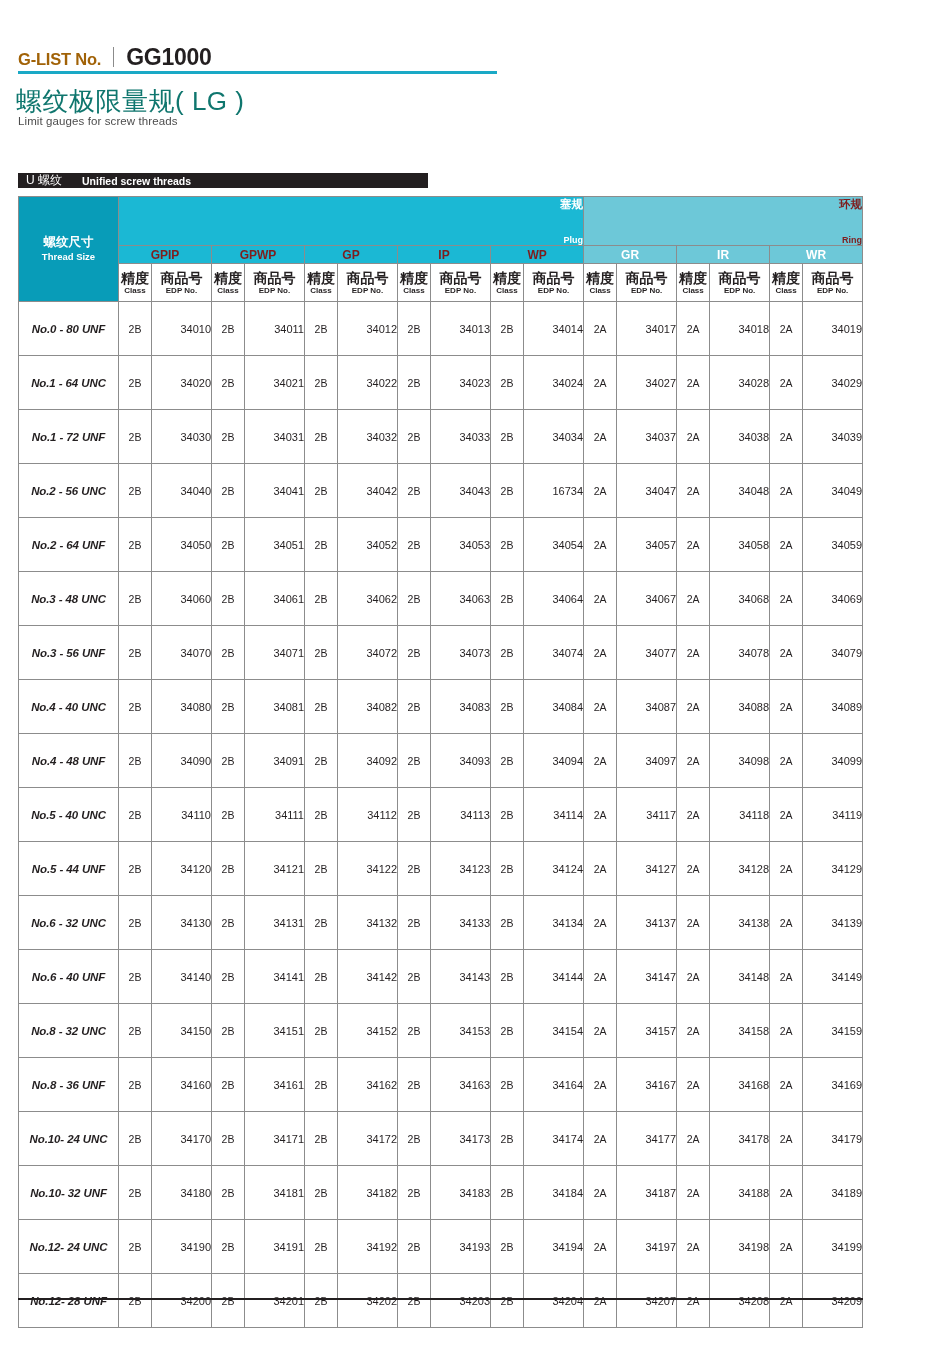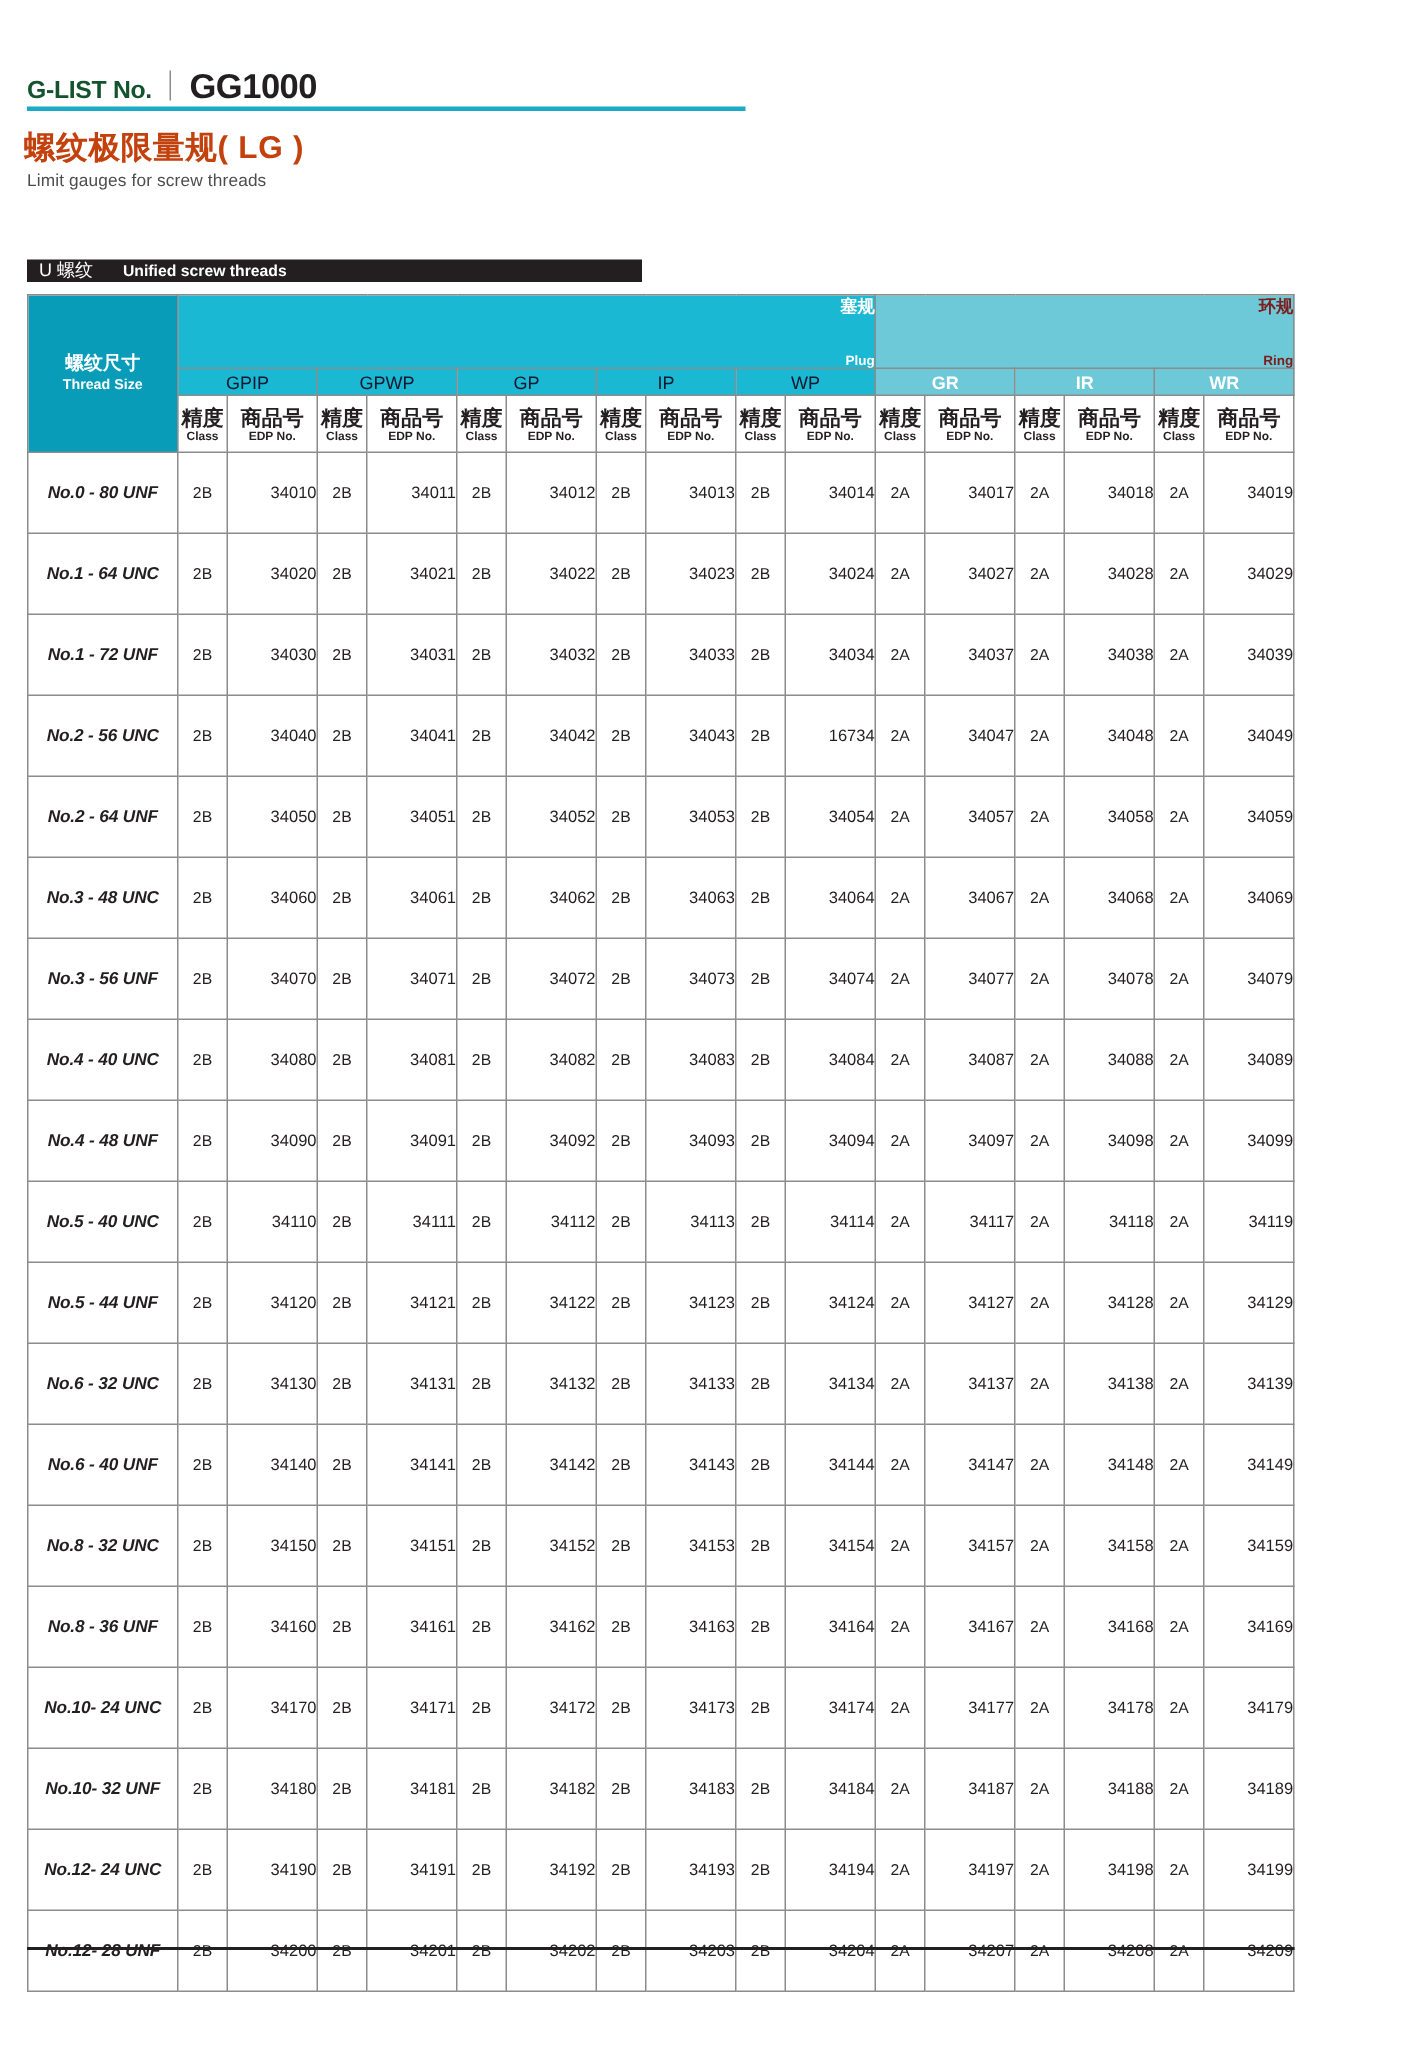--- a/index.html
+++ b/index.html
@@ -12,38 +12,38 @@
   }
   .page { position: relative; width: 950px; height: 1365px; }
 
   
   .glist-row {
     position: absolute; left: 18px; top: 44px;
     display: flex; align-items: baseline; gap: 0;
   }
   .glist-label {
     font-size: 16.5px; font-weight: bold; letter-spacing: -0.2px;
-    color: #14532d;
+    color: #a16207;
   }
   .glist-divider {
     display: inline-block; width: 1px; height: 20px;
     background: #8b8b8b; margin: 0 12px; position: relative; top: 2px;
   }
   .glist-no {
     font-size: 23px; font-weight: bold; letter-spacing: -0.3px;
     color: #231f20;
   }
   .blue-rule {
     position: absolute; left: 18px; top: 71px;
     width: 479px; height: 3px; background: #1aa9c6;
   }
   .title-cn {
     position: absolute; left: 16px; top: 84px;
-    font-size: 21px; font-weight: bold; letter-spacing: 0.5px;
-    color: #c2410c;
+    font-size: 26px; font-weight: normal; letter-spacing: 0.5px;
+    color: #0f766e;
   }
   .title-en {
     position: absolute; left: 18px; top: 115px;
     font-size: 11.5px; color: #4d4d4d; letter-spacing: 0.1px;
   }
 
   
   .banner {
     position: absolute; left: 18px; top: 173px;
     width: 410px; height: 15px;
@@ -80,22 +80,22 @@
   }
   th.grp-ring {
     background: #6dc8d8; color: #7f1d1d; height: 19px;
     border-color: #6f6f6f;
   }
   .grp-inner { display: flex; align-items: flex-end; justify-content: center; gap: 23px; flex-direction: column; }
   .grp-cn { font-size: 11.5px; }
   .grp-en { font-size: 9px; font-weight: bold; }
 
   th.sub-plug {
-    background: #1bb8d4; color: #0f172a; height: 18px;
-    font-size: 12px; font-weight: normal; text-align: center;
+    background: #1bb8d4; color: #7f1d1d; height: 18px;
+    font-size: 12px; font-weight: bold; text-align: center;
     border-color: #6f6f6f;
     margin-top: 32px;
   }
   th.sub-ring {
     background: #6dc8d8; color: #ffffff; height: 18px;
     font-size: 12px; font-weight: bold; text-align: center;
     border-color: #6f6f6f;
   }
 
   th.unit {

